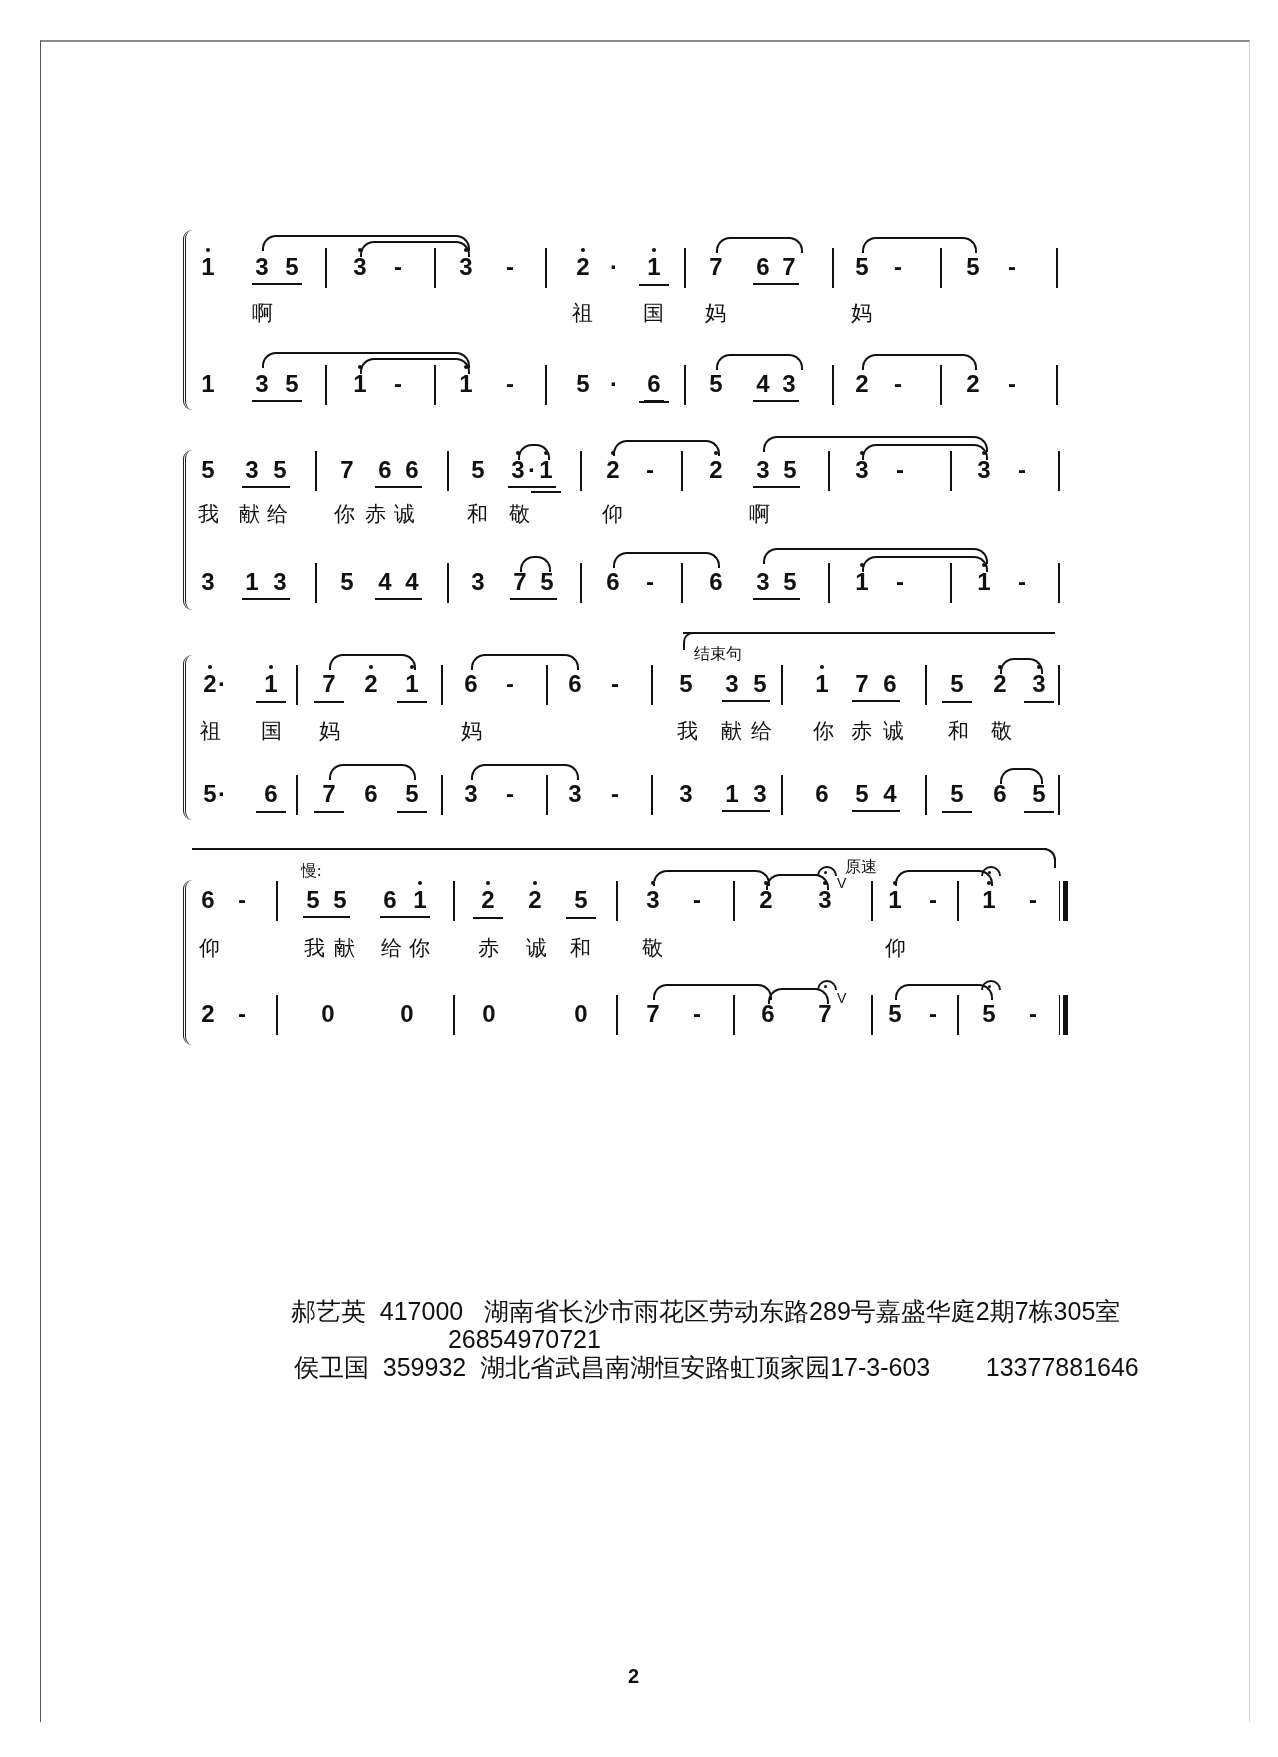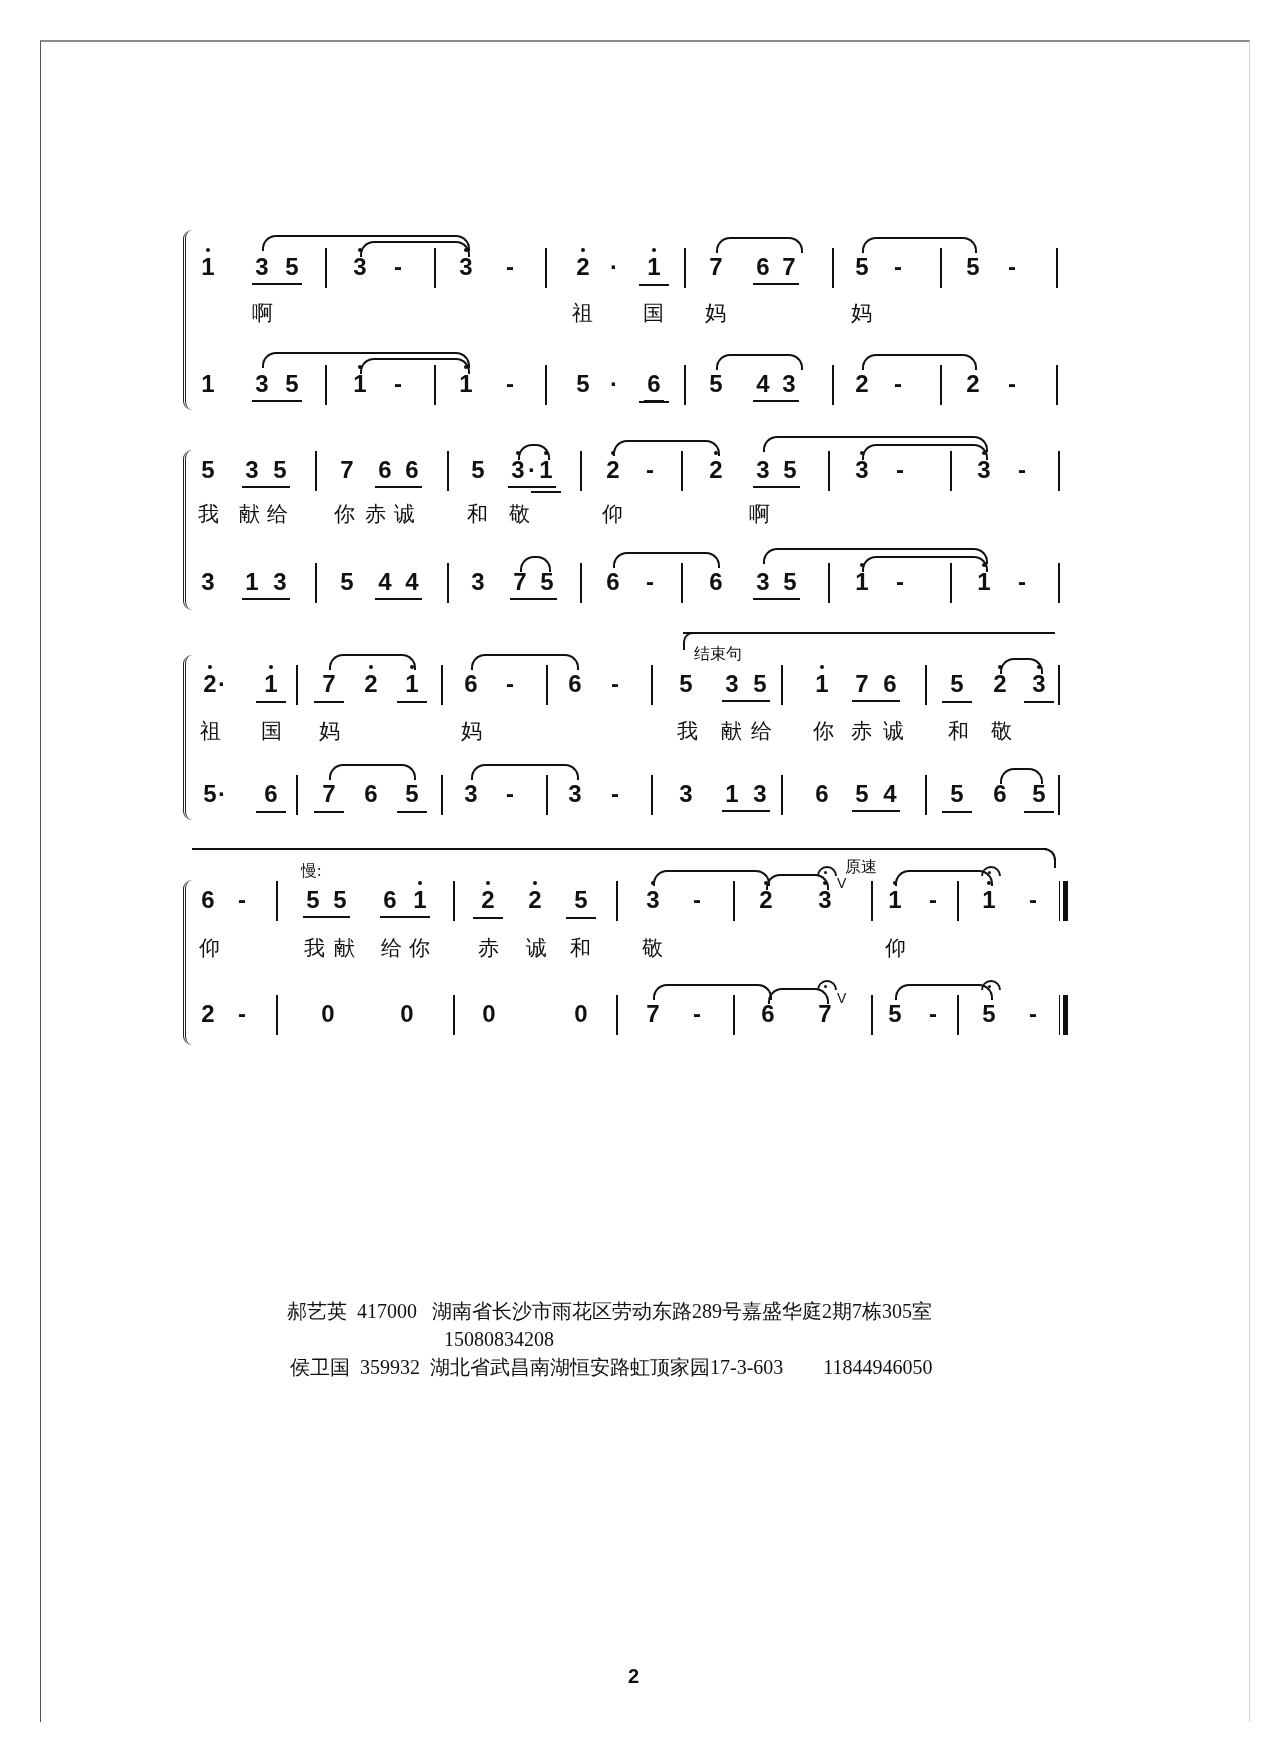--- a/index.html
+++ b/index.html
@@ -13,21 +13,21 @@
   .note .ferm { position:absolute; left:50%; top:-20px; width:16px; height:8px; margin-left:-8px; border:2px solid #111; border-bottom:none; border-radius:10px 10px 0 0; }
   .note .ferm::after { content:""; position:absolute; left:5px; top:3px; width:3px; height:3px; background:#111; border-radius:50%; }
   .ul { position:absolute; height:2px; background:#111; }
   .bar { position:absolute; width:2px; height:40px; background:#111; }
   .final { position:absolute; width:3px; height:40px; border-left:1.5px solid #111; border-right:5px solid #111; }
   .slur { position:absolute; border:2px solid #111; border-bottom:none; border-radius:14px 14px 0 0; height:14px; }
   .lyric { position:absolute; font-family:"Liberation Serif", serif; font-size:21px; line-height:24px; transform:translateX(-11px); }
   .mark { position:absolute; font-family:"Liberation Serif", serif; font-size:16px; line-height:18px; }
   .breath { position:absolute; font-family:"Liberation Sans", sans-serif; font-size:14px; }
   .longline { position:absolute; height:2px; background:#111; }
-  .footer-line { position:absolute; font-family:Liberation Serif, serif; font-size:20px; line-height:24px; white-space:pre; }
+  .footer-line { position:absolute; font-family:Liberation Sans, sans-serif; font-size:25px; line-height:24px; white-space:pre; }
   .pagenum { position:absolute; left:628px; top:1665px; font-family:"Liberation Sans", sans-serif; font-weight:bold; font-size:20px; }
 </style>
 </head>
 <body>
 
 <div class="page"></div>
 
 <div id="score">
     <div class="brace" style="left: 183px; top: 230px; height: 180px;"></div>
     <div class="note" style="left: 208px; top: 253px;">1<span class="hi"></span></div>
@@ -321,19 +321,19 @@
     <div class="breath" style="left: 837px; top: 990px;">V</div>
     <div class="slur" style="left: 653px; top: 984px; width: 115px;"></div>
     <div class="slur" style="left: 768px; top: 988px; width: 57px;"></div>
     <div class="slur" style="left: 895px; top: 984px; width: 94px;"></div>
   </div>
 
 <div class="footer-line" style="left:277px; top:1275px;">
   <span>郝艺英</span><span>  </span><span>417000</span><span>   </span><span>湖南省长沙市雨花区劳动东路289号嘉盛华庭2期7栋305室</span>
 </div>
 <div class="footer-line" style="left:434px; top:1303px;">
-  <span>15080834208</span>
+  <span>26854970721</span>
 </div>
 <div class="footer-line" style="left:280px; top:1331px;">
-  <span>侯卫国</span><span>  </span><span>359932</span><span>  </span><span>湖北省武昌南湖恒安路虹顶家园17-3-603</span><span>        </span><span>11844946050</span>
+  <span>侯卫国</span><span>  </span><span>359932</span><span>  </span><span>湖北省武昌南湖恒安路虹顶家园17-3-603</span><span>        </span><span>13377881646</span>
 </div>
 
 <div class="pagenum">2</div>
 
 </body></html>

